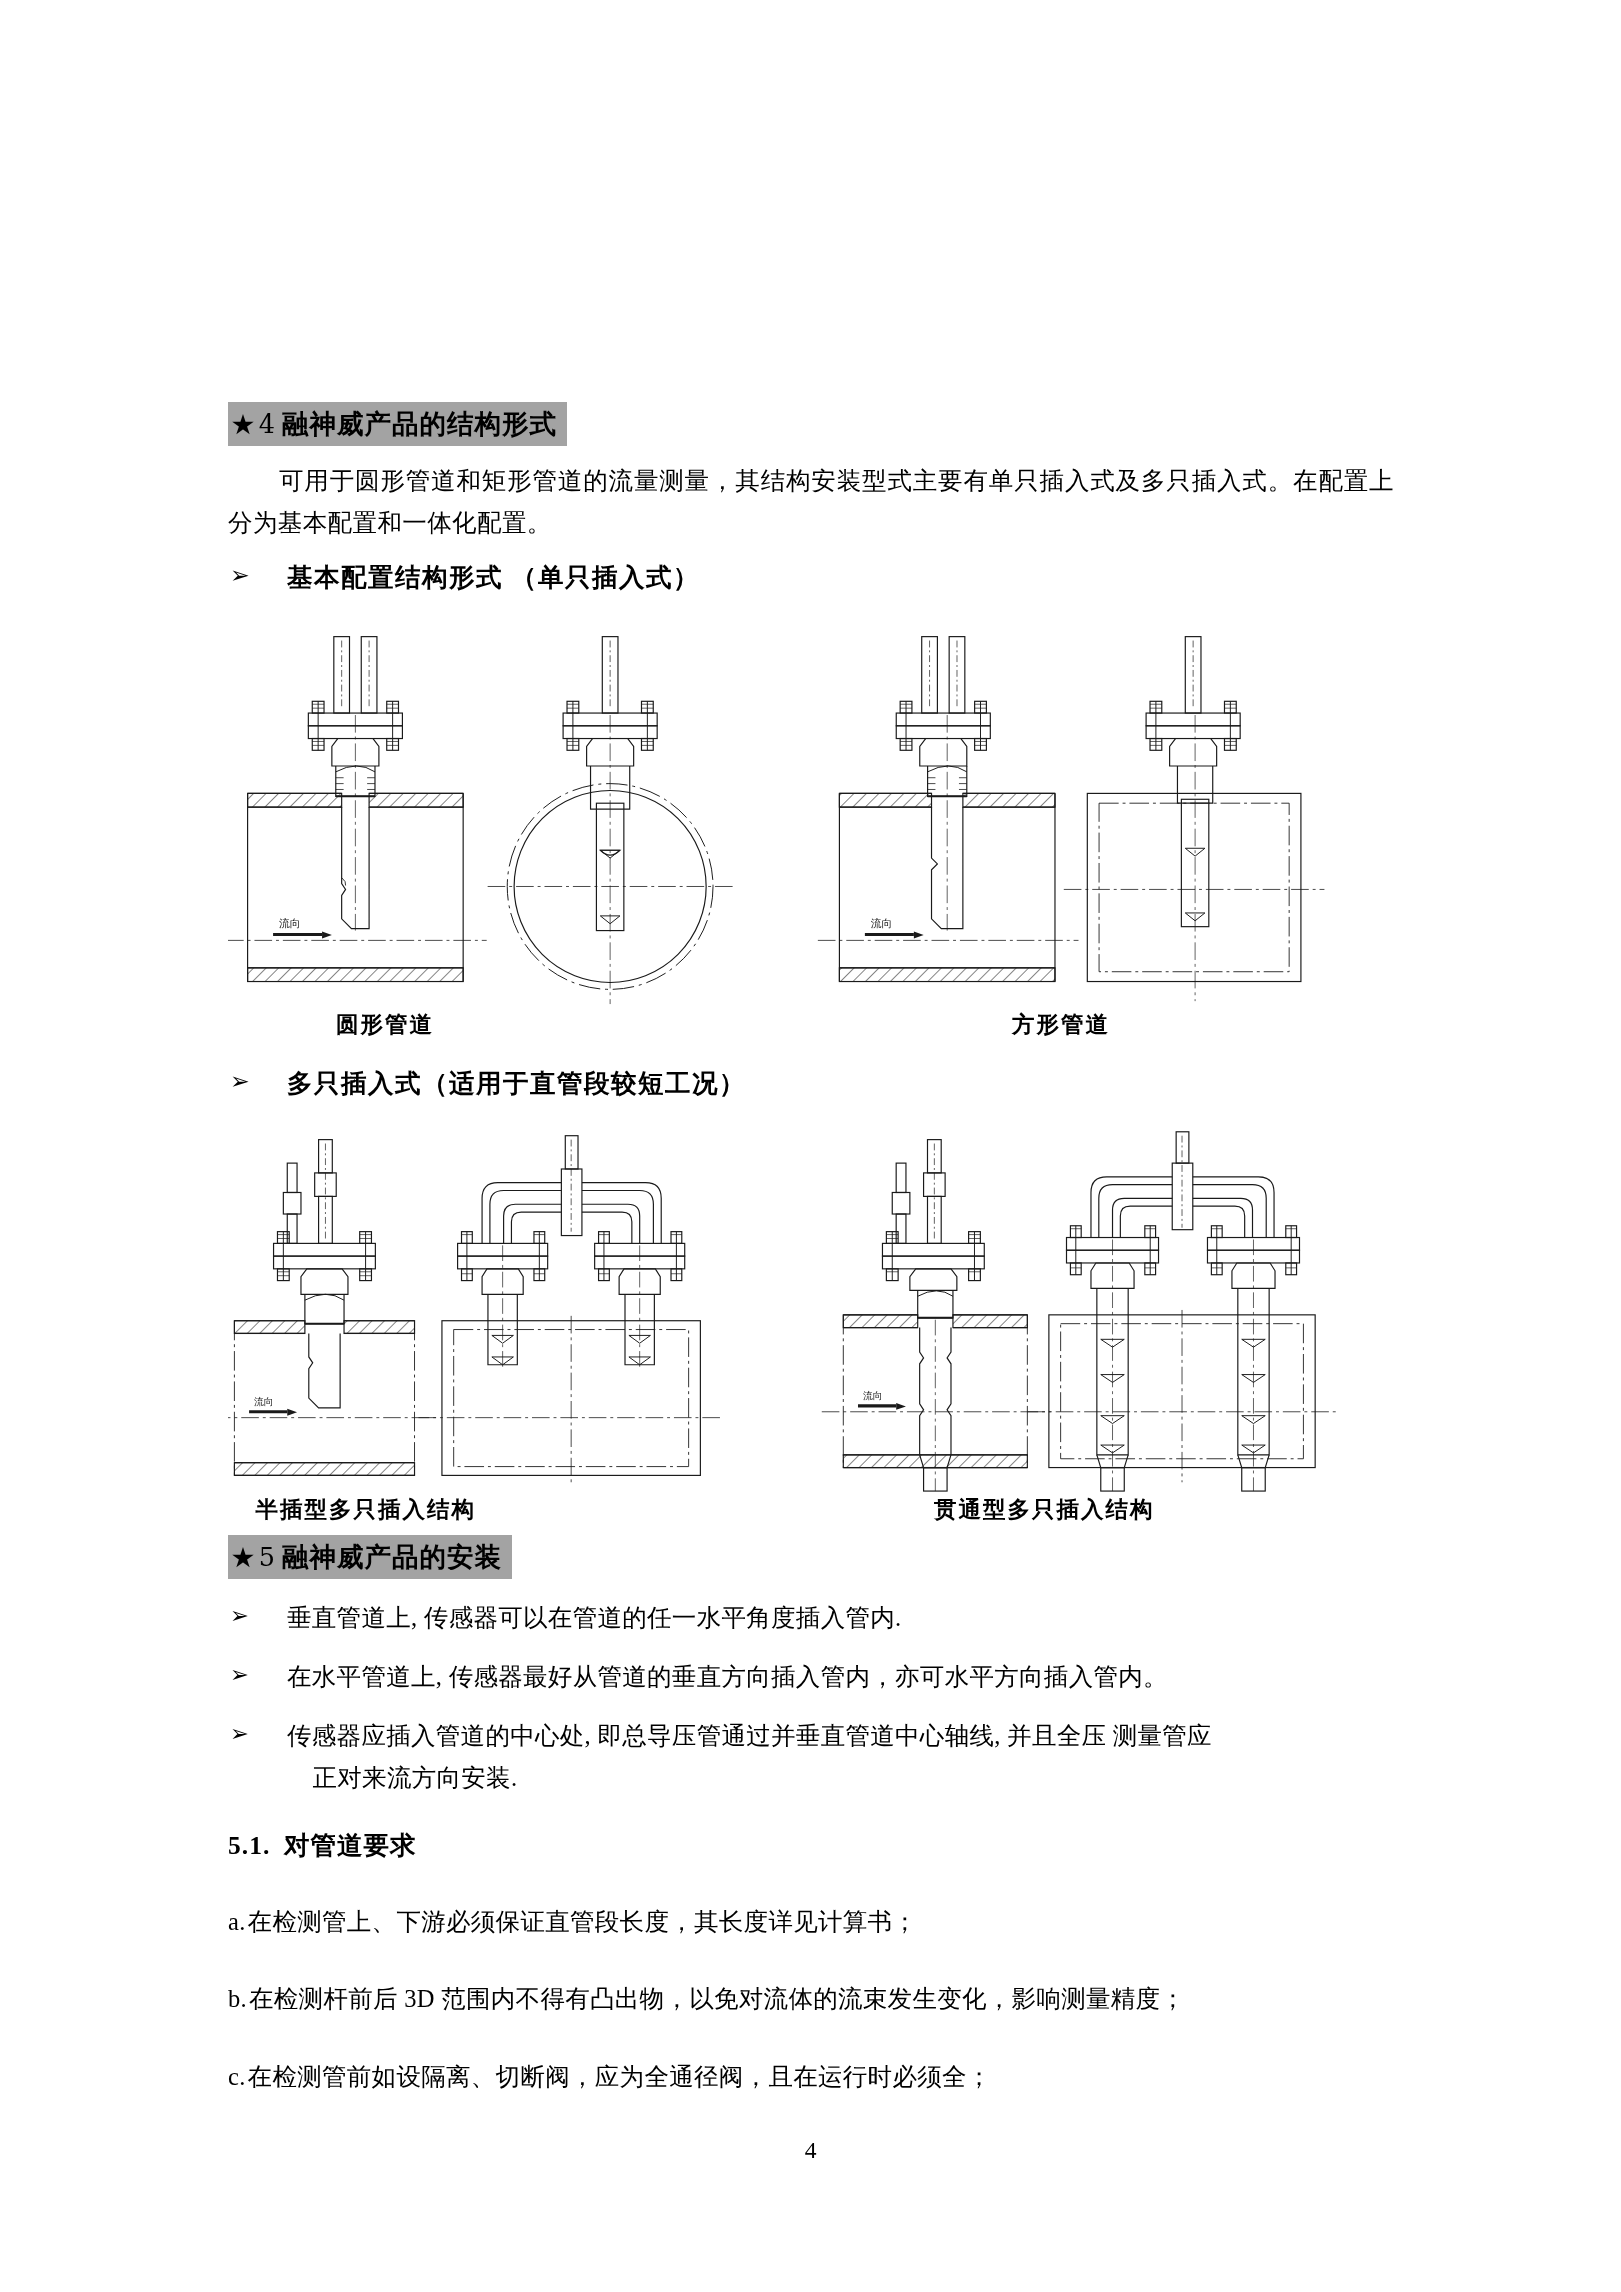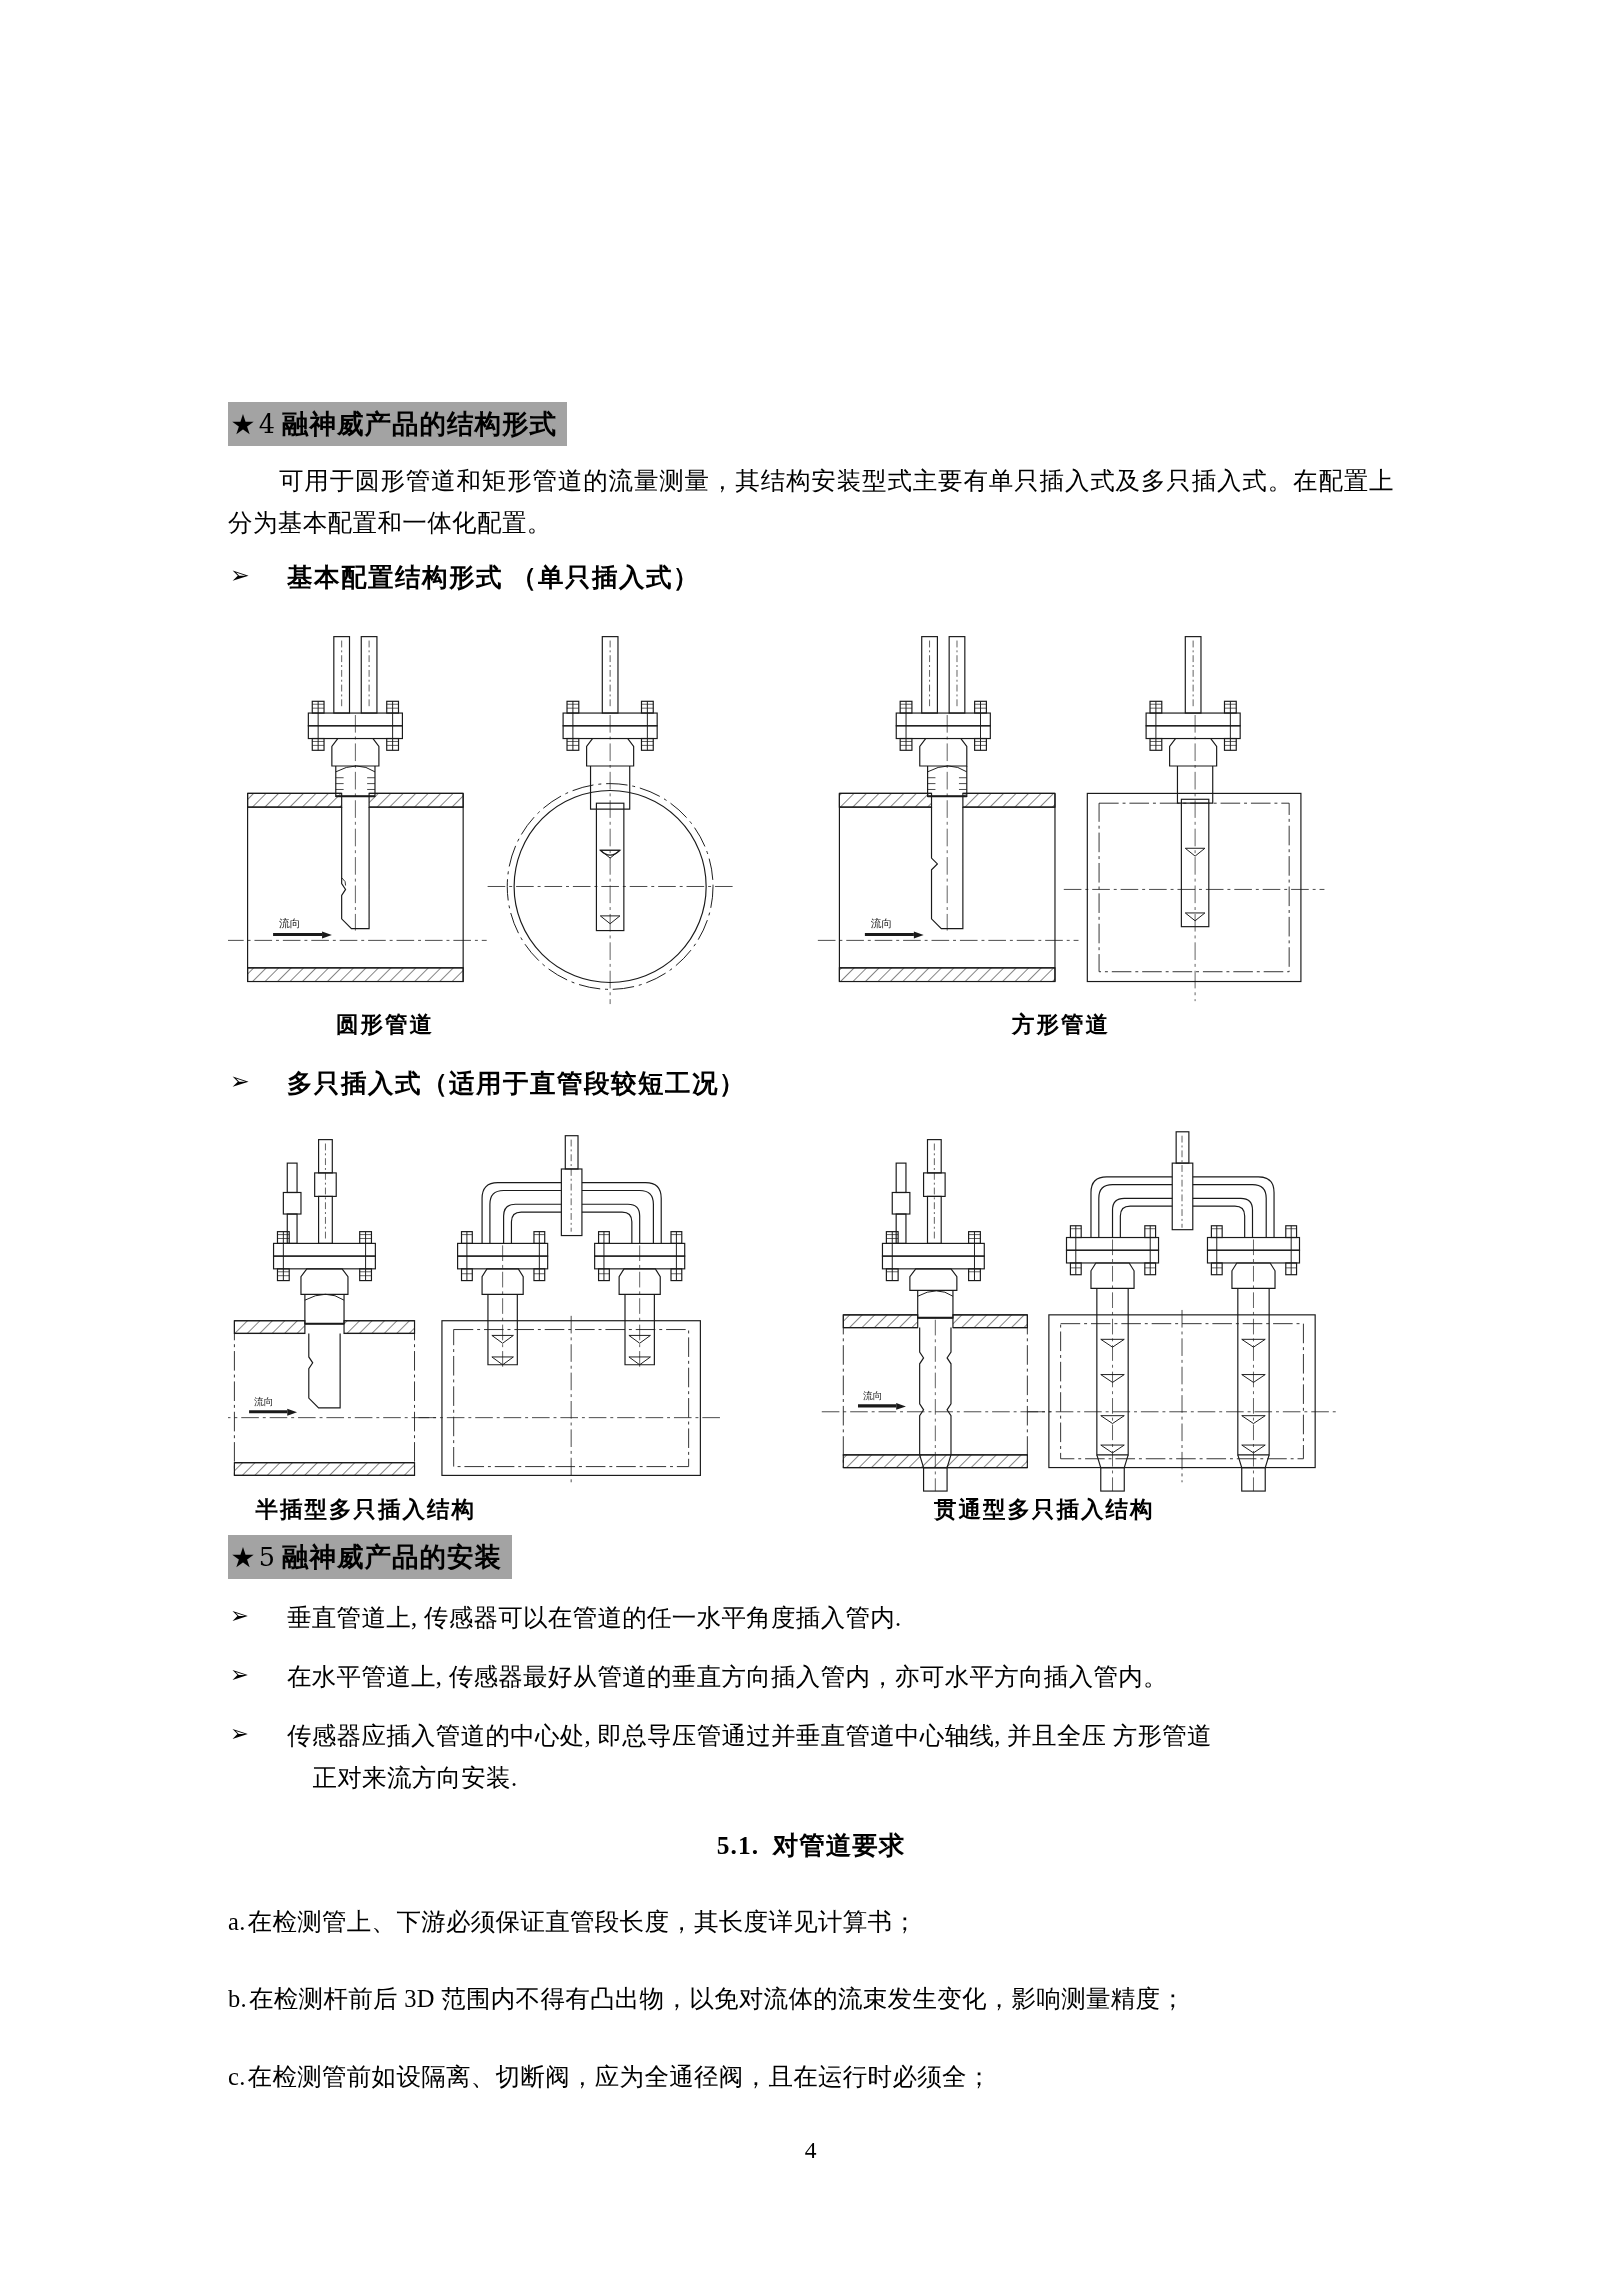--- a/index.html
+++ b/index.html
@@ -78,21 +78,20 @@
   }
   .arrow-item.plain .ar { font-size: 22.5px; }
   .arrow-item .txt { flex: 1; }
   .arrow-item .txt .cont { display: block; text-indent: 25.5px; }
 
   .sub-heading {
     font-size: 25.5px;
     font-weight: bold;
     margin-top: 29px;
     letter-spacing: 1px;
-    text-align: center;
   }
   .sub-heading .sn { font-weight: bold; padding-right: 13.7px; }
 
   .lettered {
     font-size: 24.5px;
     margin-top: 41px;
     letter-spacing: 0.3px;
     line-height: 1.5;
   }
   .lettered .lt { padding-right: 2px; }
@@ -600,21 +599,21 @@
       <span class="ar">➢</span>
       <span class="txt">垂直管道上, 传感器可以在管道的任一水平角度插入管内.</span>
     </div>
     <div class="arrow-item plain">
       <span class="ar">➢</span>
       <span class="txt">在水平管道上, 传感器最好从管道的垂直方向插入管内，亦可水平方向插入管内。</span>
     </div>
     <div class="arrow-item plain">
       <span class="ar">➢</span>
       <span class="txt">
-        <span>传感器应插入管道的中心处, 即总导压管通过并垂直管道中心轴线, 并且全压 方形管道</span>
+        <span>传感器应插入管道的中心处, 即总导压管通过并垂直管道中心轴线, 并且全压 测量管应</span>
         <span class="cont">正对来流方向安装.</span>
       </span>
     </div>
 
     
     <div class="sub-heading">
       <span class="sn">5.1.</span><span>对管道要求</span>
     </div>
 
     <div class="lettered">

